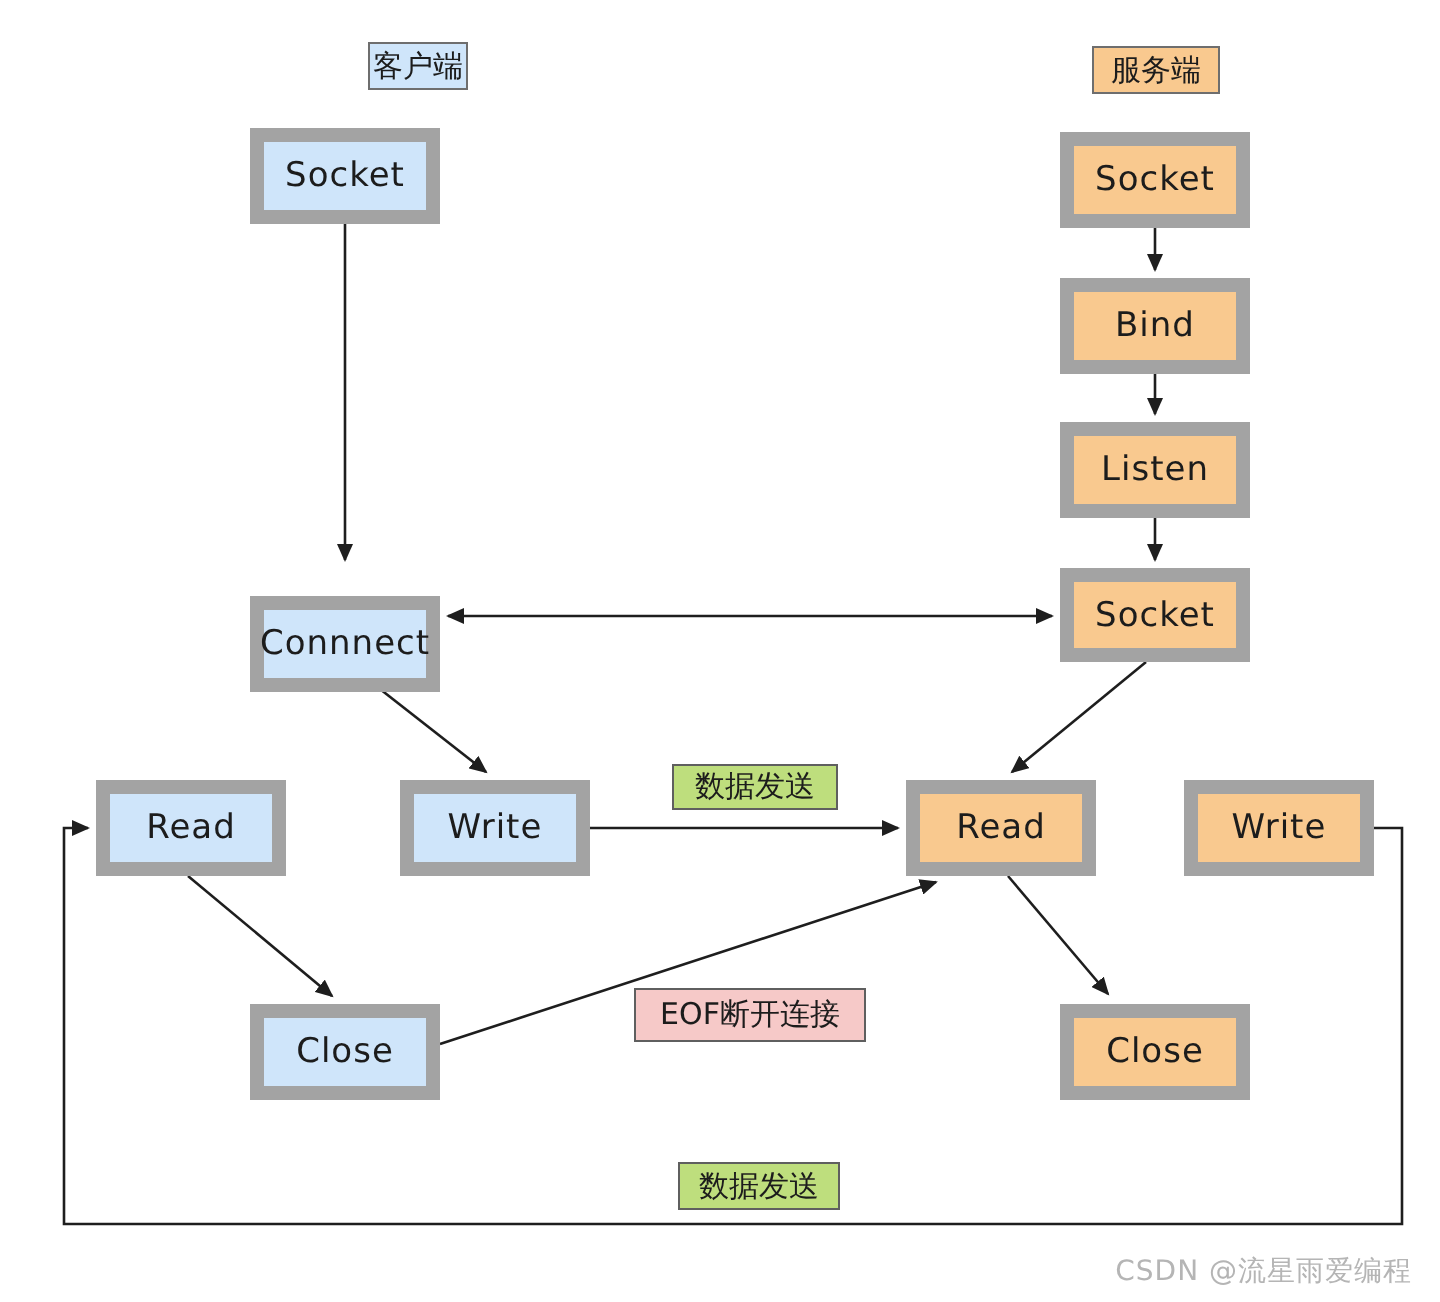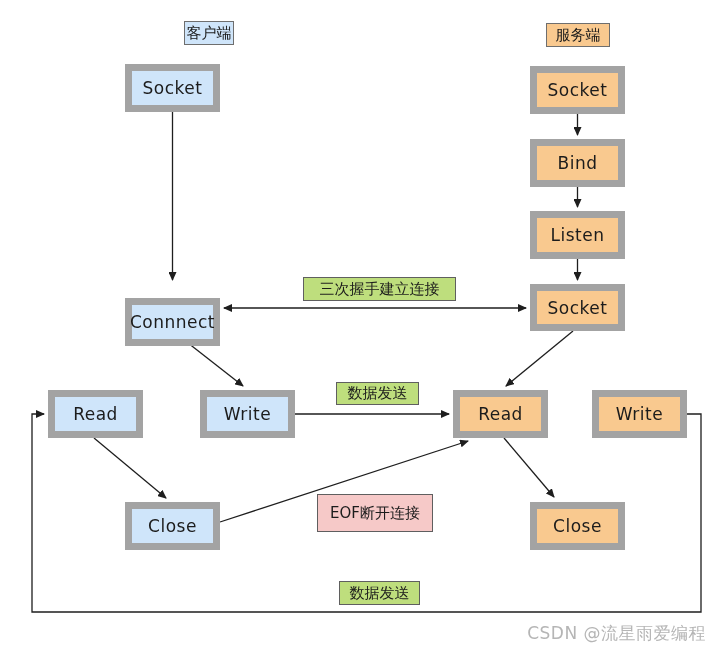--- a/index.html
+++ b/index.html
@@ -34,21 +34,21 @@
   .edge-label {
     position: absolute; z-index: 3;
     border: 1px solid #5f5f5f;
     display: flex; align-items: center; justify-content: center;
     font-size: 15px; color: #1c1c1c;
     box-sizing: border-box;
   }
   #watermark {
     position: absolute; z-index: 4;
     right: 14px; bottom: 6px;
-    font-size: 17px; color: #b5b5b5;
+    font-size: 14px; color: #b5b5b5;
     letter-spacing: 0.5px;
   }
 </style>
 </head>
 <body>
 
 <div id="canvas">
 
   <svg id="edges" width="720" height="651" viewBox="0 0 720 651">
     <defs>
@@ -85,20 +85,19 @@
   <div class="box blue" style="left:125px; top:502px; width:95px; height:48px;">Close</div>
 
   <div class="box orange" style="left:530px; top:66px; width:95px; height:48px;">Socket</div>
   <div class="box orange" style="left:530px; top:139px; width:95px; height:48px;">Bind</div>
   <div class="box orange" style="left:530px; top:211px; width:95px; height:48px;">Listen</div>
   <div class="box orange" style="left:530px; top:284px; width:95px; height:47px;">Socket</div>
   <div class="box orange" style="left:453px; top:390px; width:95px; height:48px;">Read</div>
   <div class="box orange" style="left:592px; top:390px; width:95px; height:48px;">Write</div>
   <div class="box orange" style="left:530px; top:502px; width:95px; height:48px;">Close</div>
 
-  <div class="edge-label green" style="left:303px; top:277px; width:153px; height:24px;">三次握手建立连接</div>
   <div class="edge-label green" style="left:336px; top:382px; width:83px; height:23px;">数据发送</div>
-  <div class="edge-label pink" style="left:317px; top:494px; width:116px; height:38px;">EOF断开连接</div>
+  <div class="edge-label pink" style="left:317px; top:494px; width:116px; height:27px;">EOF断开连接</div>
   <div class="edge-label green" style="left:339px; top:581px; width:81px; height:24px;">数据发送</div>
 
   <div id="watermark">CSDN @流星雨爱编程</div>
 
 </div>
 
 </body></html>

